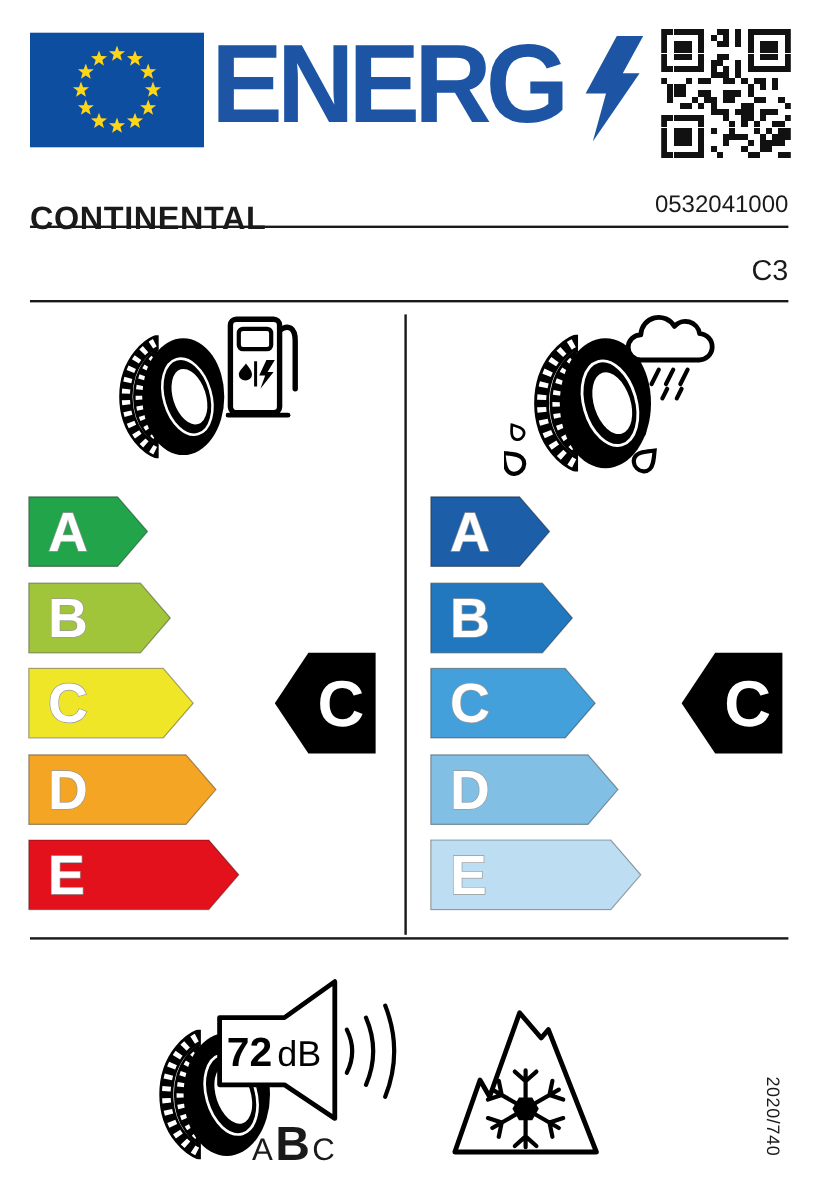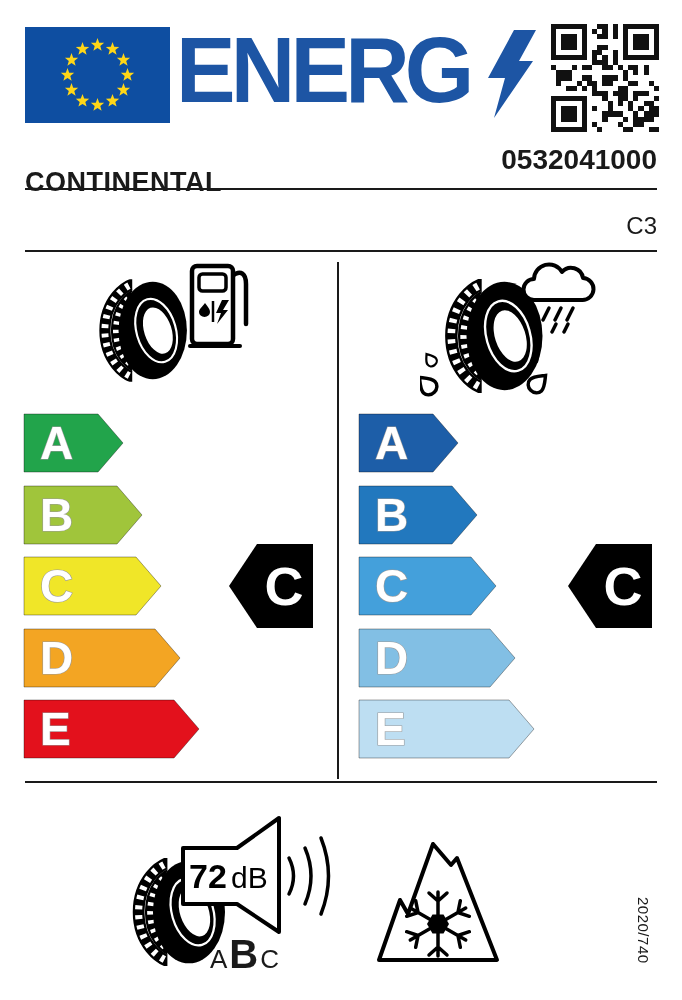--- a/index.html
+++ b/index.html
@@ -10,21 +10,21 @@
          font-family:"Liberation Sans",sans-serif;color:var(--ink);}
   .abs{position:absolute;}
   svg text{font-family:"Liberation Sans",sans-serif;}
   
   .logo{left:176px;top:24px;height:108px;display:flex;align-items:flex-start;}
   .logo-text{font-size:93px;font-weight:bold;letter-spacing:-5px;color:var(--logo-blue);
              transform:scaleX(.96);transform-origin:left center;line-height:1;}
   .bolt{margin-left:2px;margin-top:6px;}
   
   .supplier{left:25px;top:156px;font-size:27px;font-weight:bold;letter-spacing:.5px;margin-top:11px;}
-  .article{right:25px;top:144px;font-size:28px;font-weight:bold;}
+  .article{right:25px;top:160px;font-size:20px;}
   .size{left:25px;top:203px;font-size:33px;letter-spacing:-.5px;}
   .tclass{right:25px;top:212px;font-size:24px;}
   .rule{left:25px;width:632px;height:2px;background:var(--ink);}
   .divider{left:337px;top:262px;width:2px;height:517px;background:var(--ink);}
   
   .scale{width:305px;height:347px;}
   .scale svg.arrow{position:absolute;left:0;}
   .indicator{position:absolute;top:129px;}
   
   .abc{left:209px;top:932px;display:flex;align-items:baseline;font-size:26px;z-index:3;}

